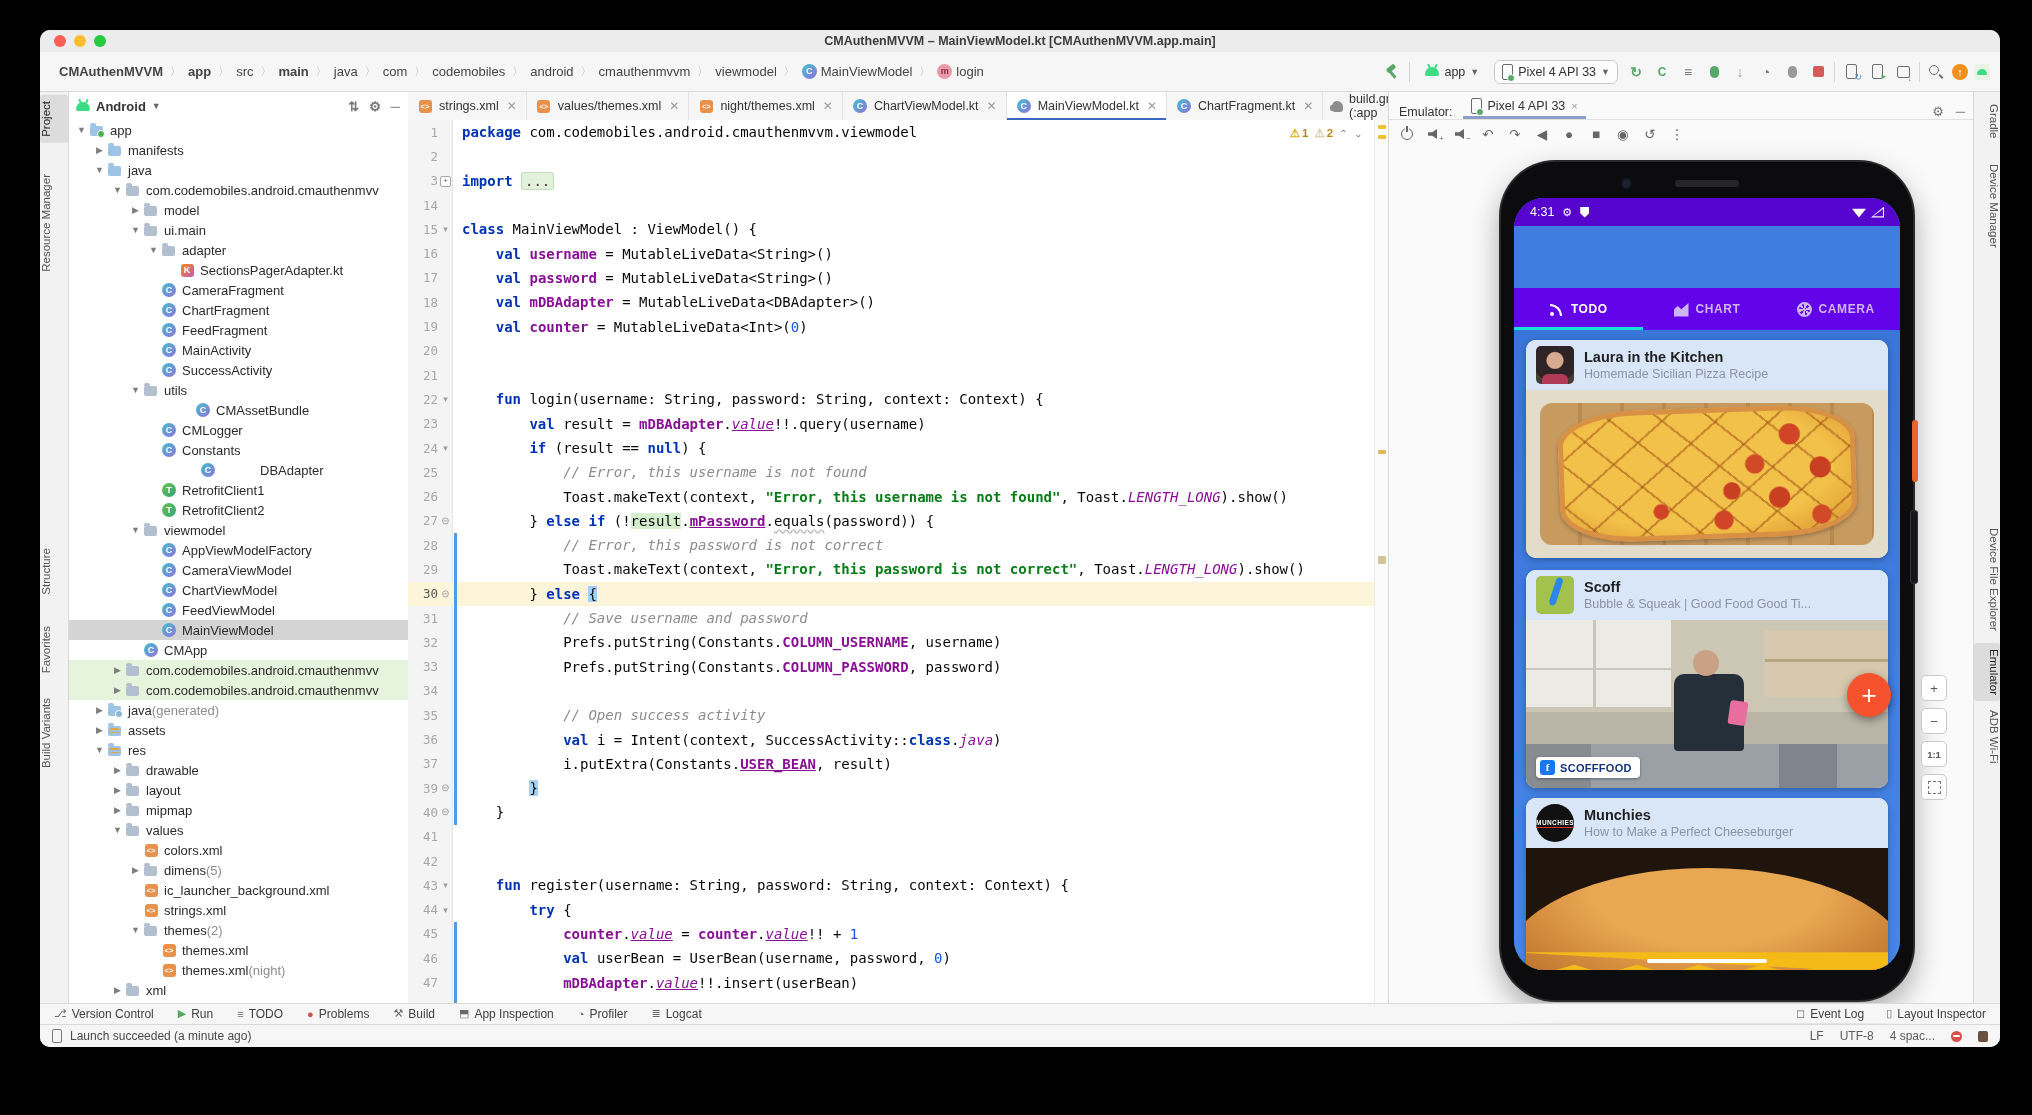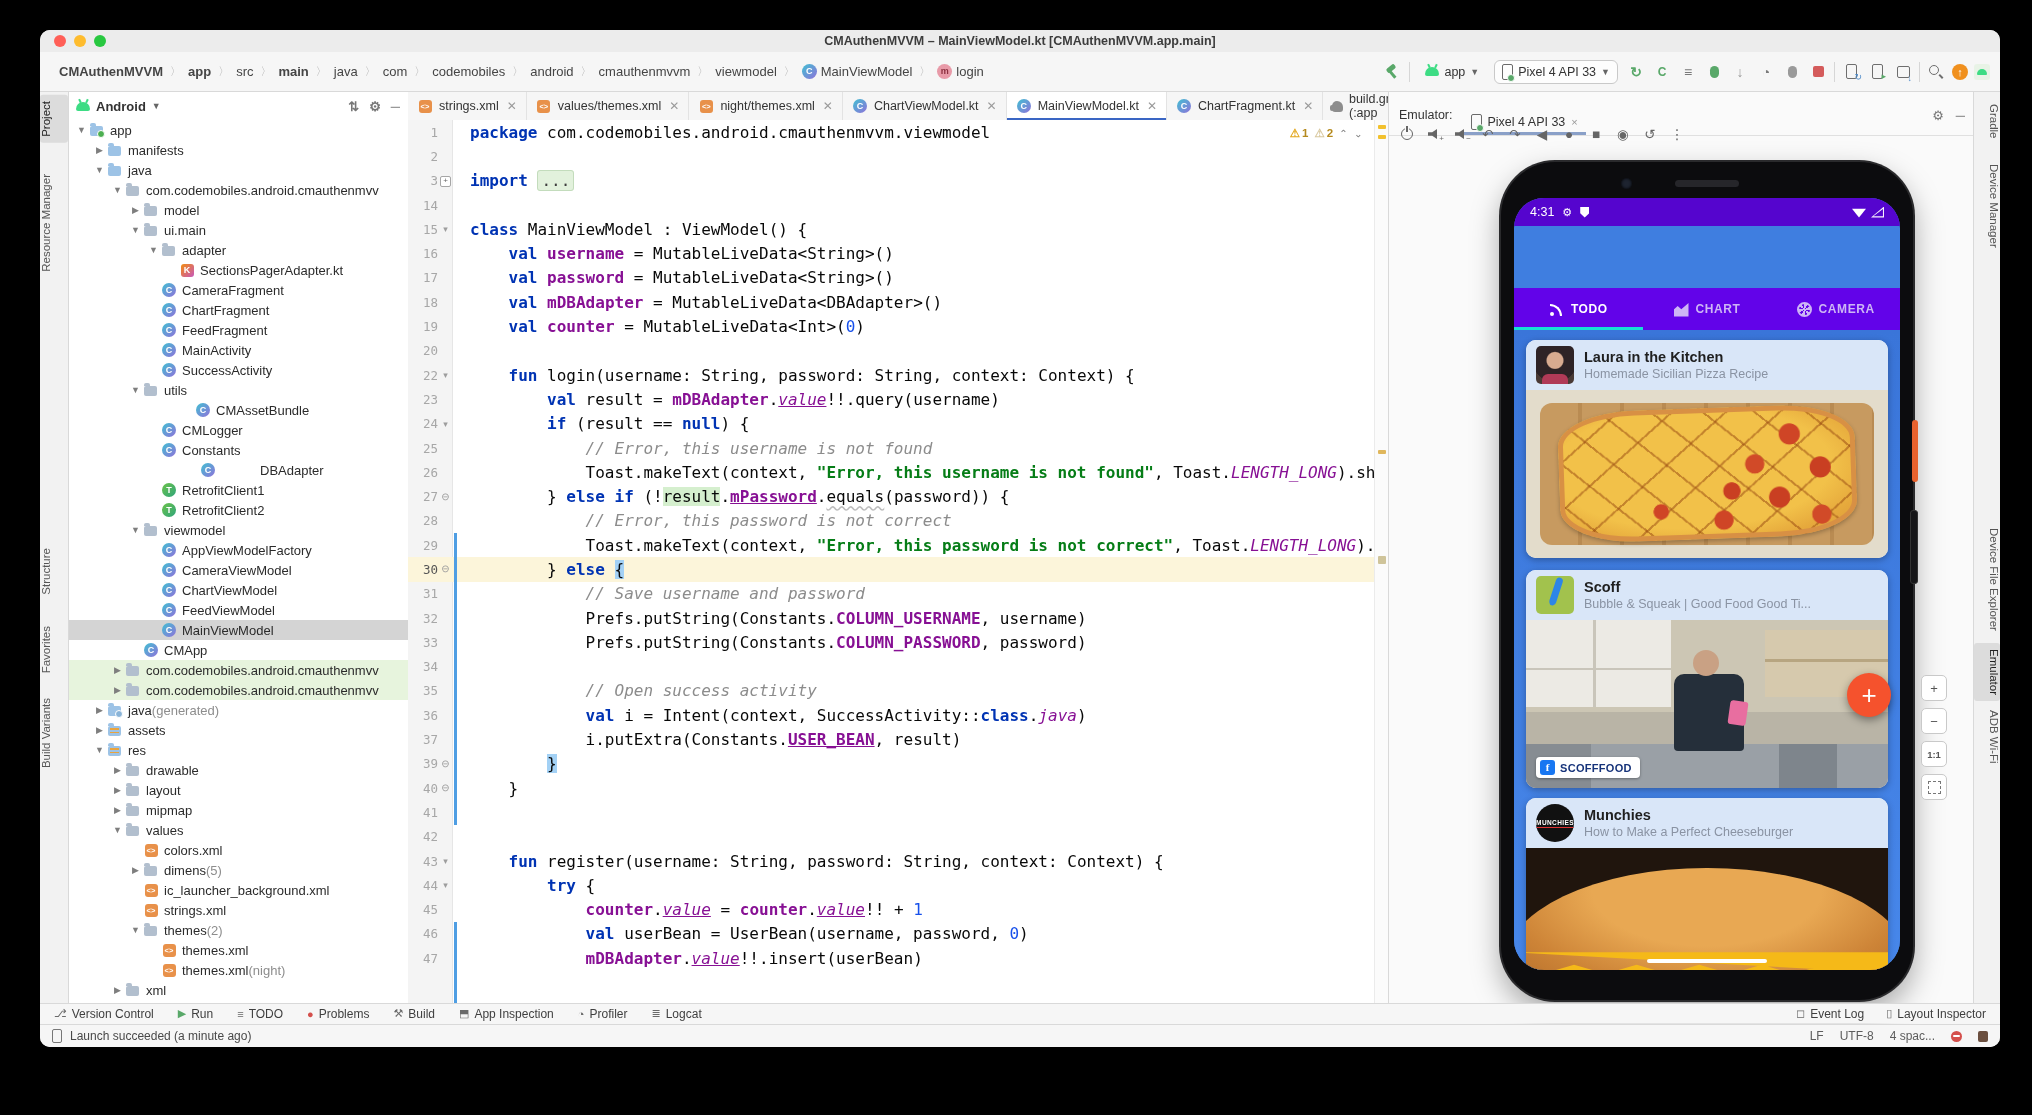--- a/index.html
+++ b/index.html
@@ -104,39 +104,39 @@
   .warn.dim::before{color:#d9c9a0;}
   .updn{color:#777;font-size:10px;}
   .code{position:absolute;top:28px;left:0;right:13px;bottom:0;overflow:hidden;
     background:linear-gradient(90deg,#f4f4f4 0 44px,#e6e6e6 44px 45px,#fff 45px);}
   .cline{height:24.3px;display:flex;align-items:center;position:relative;}
   .cline.cur{background:#fcf5da;}
   .gnum{width:30px;text-align:right;font-family:"DejaVu Sans Mono",monospace;font-size:12.5px;color:#a7a7a7;flex:none;}
   .cline.cur .gnum{color:#555;}
   .gfold{width:15px;flex:none;text-align:center;color:#9d9d9d;font-size:9px;line-height:10px;}
   .gfold .plus{display:inline-block;width:9px;height:9px;border:1px solid #a6a6a6;background:#fff;color:#666;font-size:8px;line-height:8px;border-radius:2px;}
-  .ctext{margin:8px;padding:0 0 0 9px;font-family:"DejaVu Sans Mono",monospace;font-size:16px;white-space:pre;color:#080808;text-align:center;}
+  .ctext{margin:0;padding:0 0 0 9px;font-family:"DejaVu Sans Mono",monospace;font-size:14px;white-space:pre;color:#080808;text-align:center;}
   .tk-k{color:#0033b3;font-weight:700;}
   .tk-s{color:#067d17;font-weight:700;}
   .tk-c{color:#8c8c8c;font-style:italic;}
   .tk-n{color:#1750eb;}
   .tk-p{color:#871094;font-weight:700;}
   .tk-pi{color:#871094;font-style:italic;}
   .tk-piu{color:#871094;font-style:italic;text-decoration:underline;}
   .tk-pu{color:#871094;font-weight:700;text-decoration:underline;}
   .tk-hg{background:#d5efce;}
   .tk-bm{background:#a3d1f5;}
   .tk-wv{text-decoration:underline wavy #bdbdbd;text-underline-offset:3px;}
   .tk-fold{background:#e2f1dc;border:1px solid #c3dcbc;border-radius:3px;padding:0 3px;color:#3d3d3d;}
   .chbar{position:absolute;left:46px;width:3px;background:#4f9ee3;z-index:3;}
   .stripe{position:absolute;top:28px;right:0;bottom:0;width:13px;background:#fbfbfb;border-left:1px solid #ebebeb;}
   .smark{position:absolute;left:2.5px;width:8px;height:4px;border-radius:1px;background:#f2c12e;}
   
   .emu{position:absolute;left:1348px;top:0;bottom:0;width:586px;background:#fafafa;border-left:1px solid #d9d9d9;}
-  .emuhead{position:absolute;top:16px;left:0;right:0;height:28px;border-bottom:1px solid #e0e0e0;display:flex;align-items:flex-start;font-size:12.5px;color:#333;padding:0 10px;gap:10px;box-sizing:border-box;}
+  .emuhead{position:absolute;top:0;left:0;right:0;height:28px;border-bottom:1px solid #e0e0e0;display:flex;align-items:flex-end;font-size:12.5px;color:#333;padding:0 10px;gap:10px;box-sizing:border-box;}
   .emutab{display:flex;align-items:center;gap:6px;height:100%;padding:0 8px;position:relative;}
   .emutab::after{content:"";position:absolute;left:0;right:0;bottom:0;height:3px;background:#8aa0c8;}
   .emuhr{margin-left:auto;display:flex;gap:12px;color:#777;font-size:13px;align-items:center;}
   .emubar{position:absolute;top:28px;left:0;right:0;height:28px;display:flex;align-items:center;gap:7px;padding:0 8px;}
   .eic{width:20px;height:20px;display:flex;align-items:center;justify-content:center;color:#666;font-size:13.5px;position:relative;}
   .eic-power::before{content:"";width:10px;height:10px;border:1.8px solid #666;border-radius:50%;}
   .eic-power::after{content:"";position:absolute;top:2px;left:9px;width:1.8px;height:6px;background:#666;outline:1.5px solid #fafafa;}
   .spk{width:12px;height:10px;background:#666;clip-path:polygon(0 32%,35% 32%,75% 0,75% 100%,35% 68%,0 68%);}
   .eic sub{font-size:8px;position:absolute;right:0;bottom:1px;color:#666;}
   
@@ -721,20 +721,25 @@
             <span class="gnum">19</span>
             <span class="gfold"></span>
             <pre class="ctext"><span>    </span><span class="tk-k">val</span><span> </span><span class="tk-p">counter</span><span> = MutableLiveData&lt;Int&gt;(</span><span class="tk-n">0</span><span>)</span></pre>
           </div>
           <div class="cline">
             <span class="gnum">20</span>
             <span class="gfold"></span>
             <pre class="ctext"></pre>
           </div>
           <div class="cline">
+            <span class="gnum">21</span>
+            <span class="gfold"></span>
+            <pre class="ctext"></pre>
+          </div>
+          <div class="cline">
             <span class="gnum">22</span>
             <span class="gfold">▾</span>
             <pre class="ctext"><span>    </span><span class="tk-k">fun</span><span> login(username: String, password: String, context: Context) {</span></pre>
           </div>
           <div class="cline">
             <span class="gnum">23</span>
             <span class="gfold"></span>
             <pre class="ctext"><span>        </span><span class="tk-k">val</span><span> result = </span><span class="tk-p">mDBAdapter</span><span>.</span><span class="tk-piu">value</span><span>!!.query(username)</span></pre>
           </div>
           <div class="cline">

